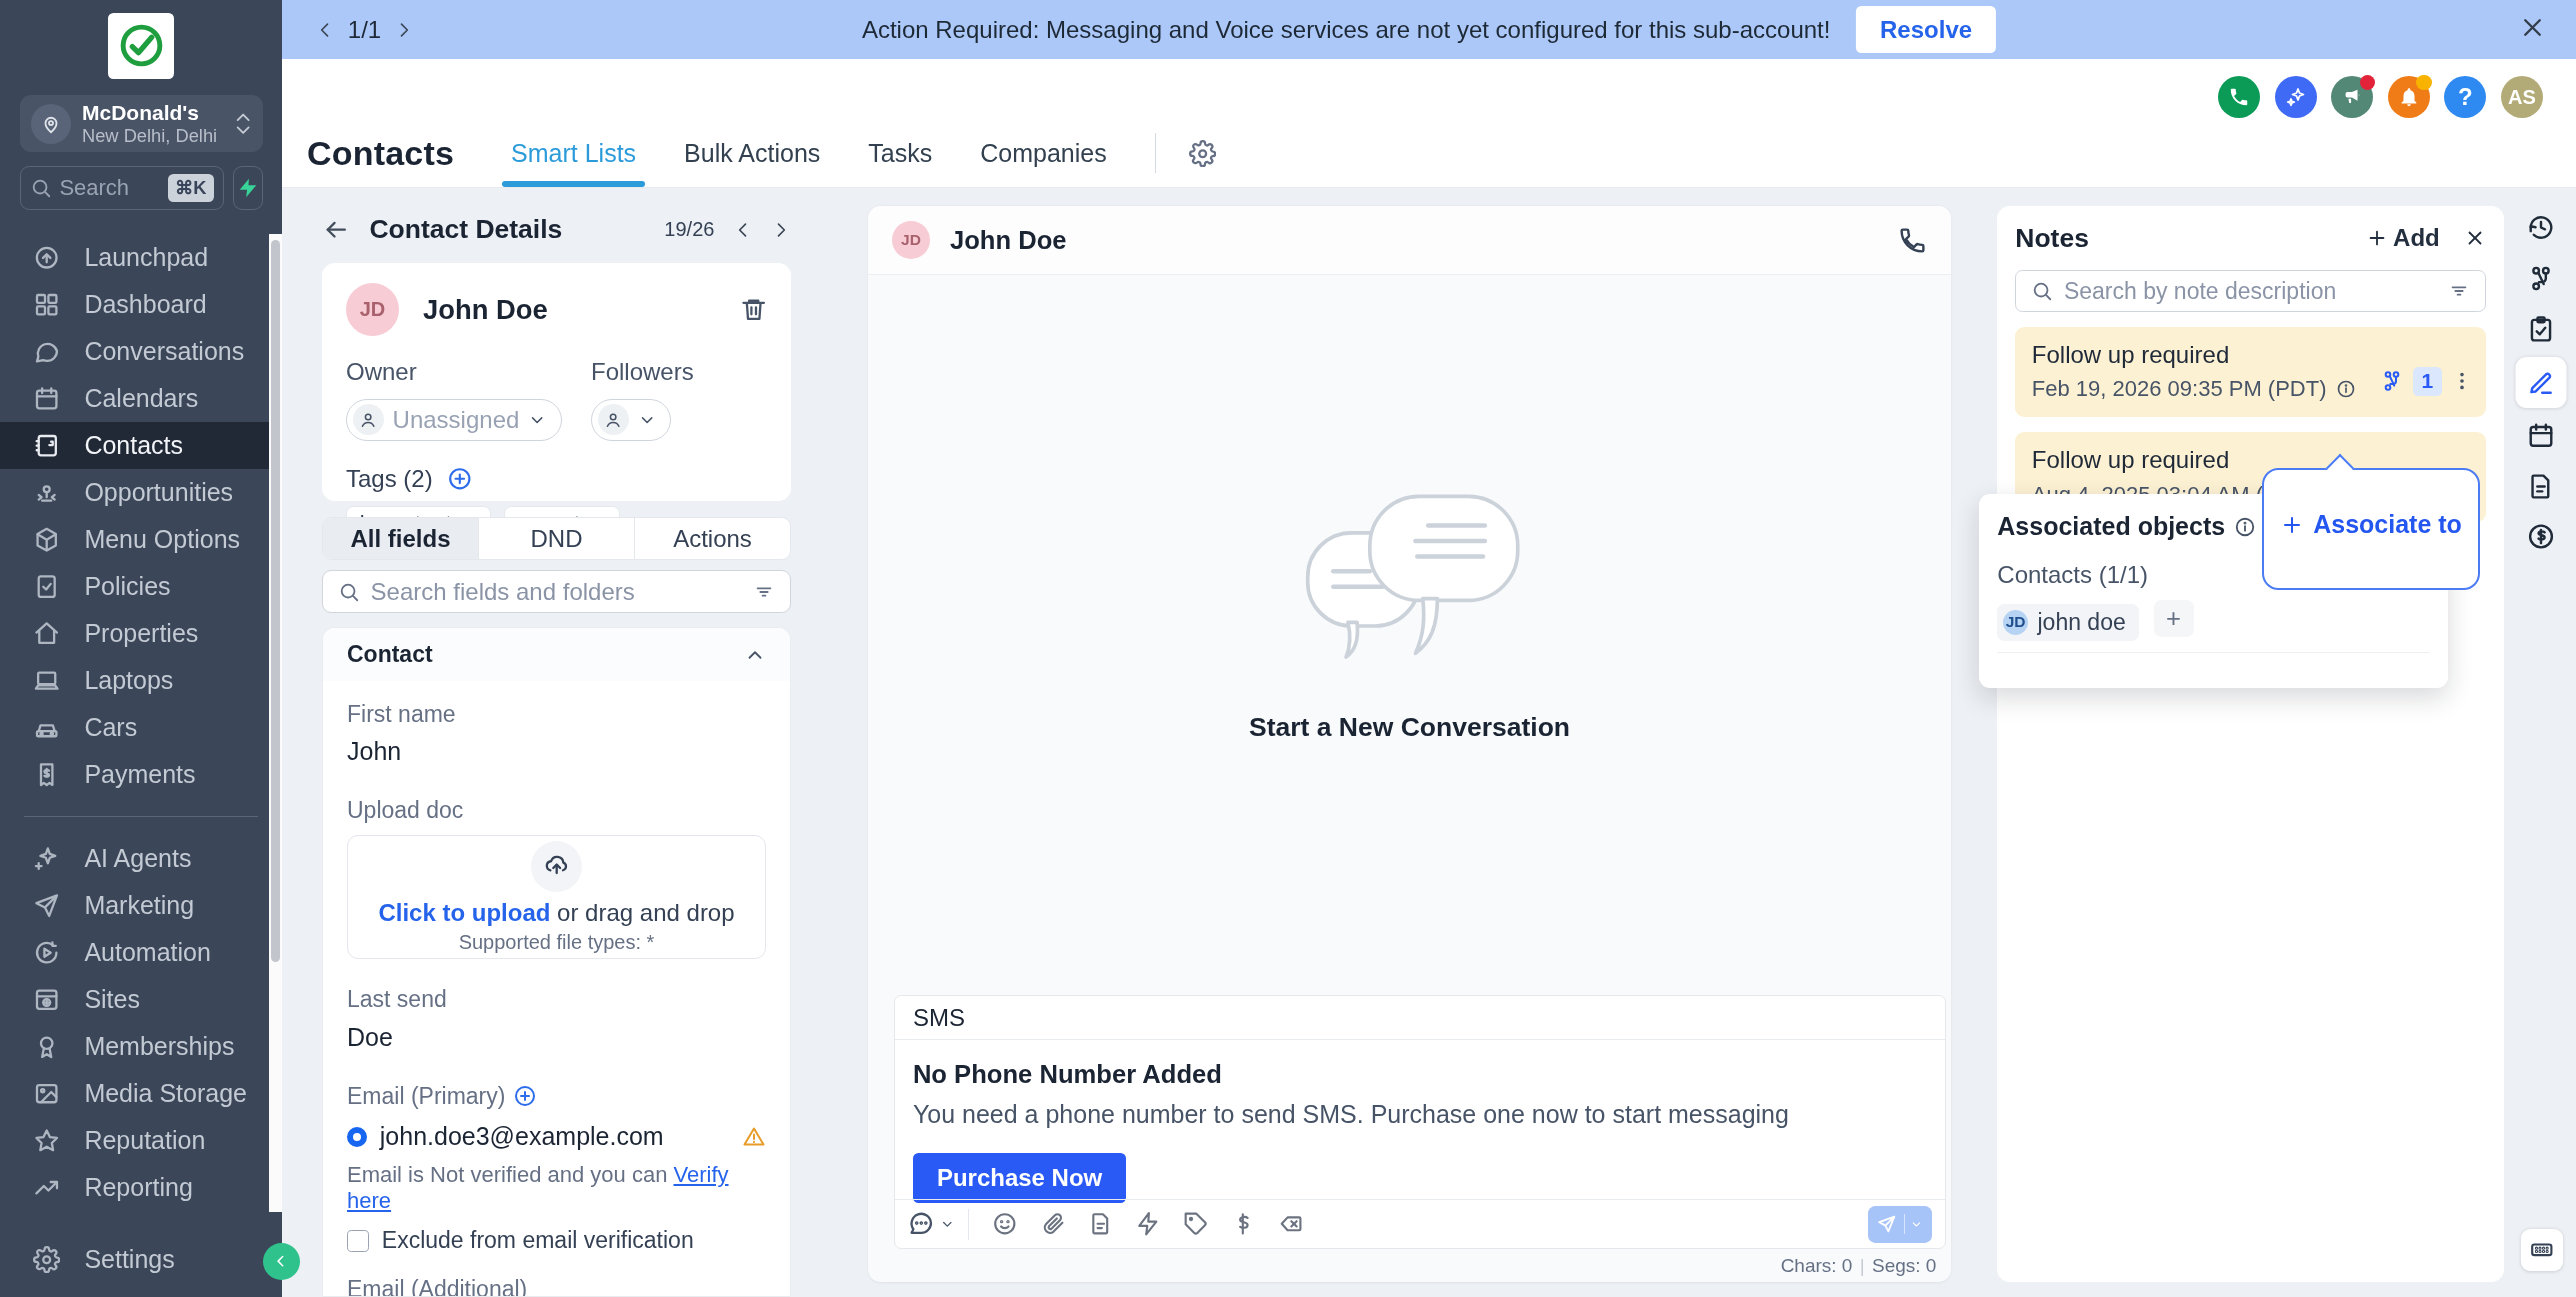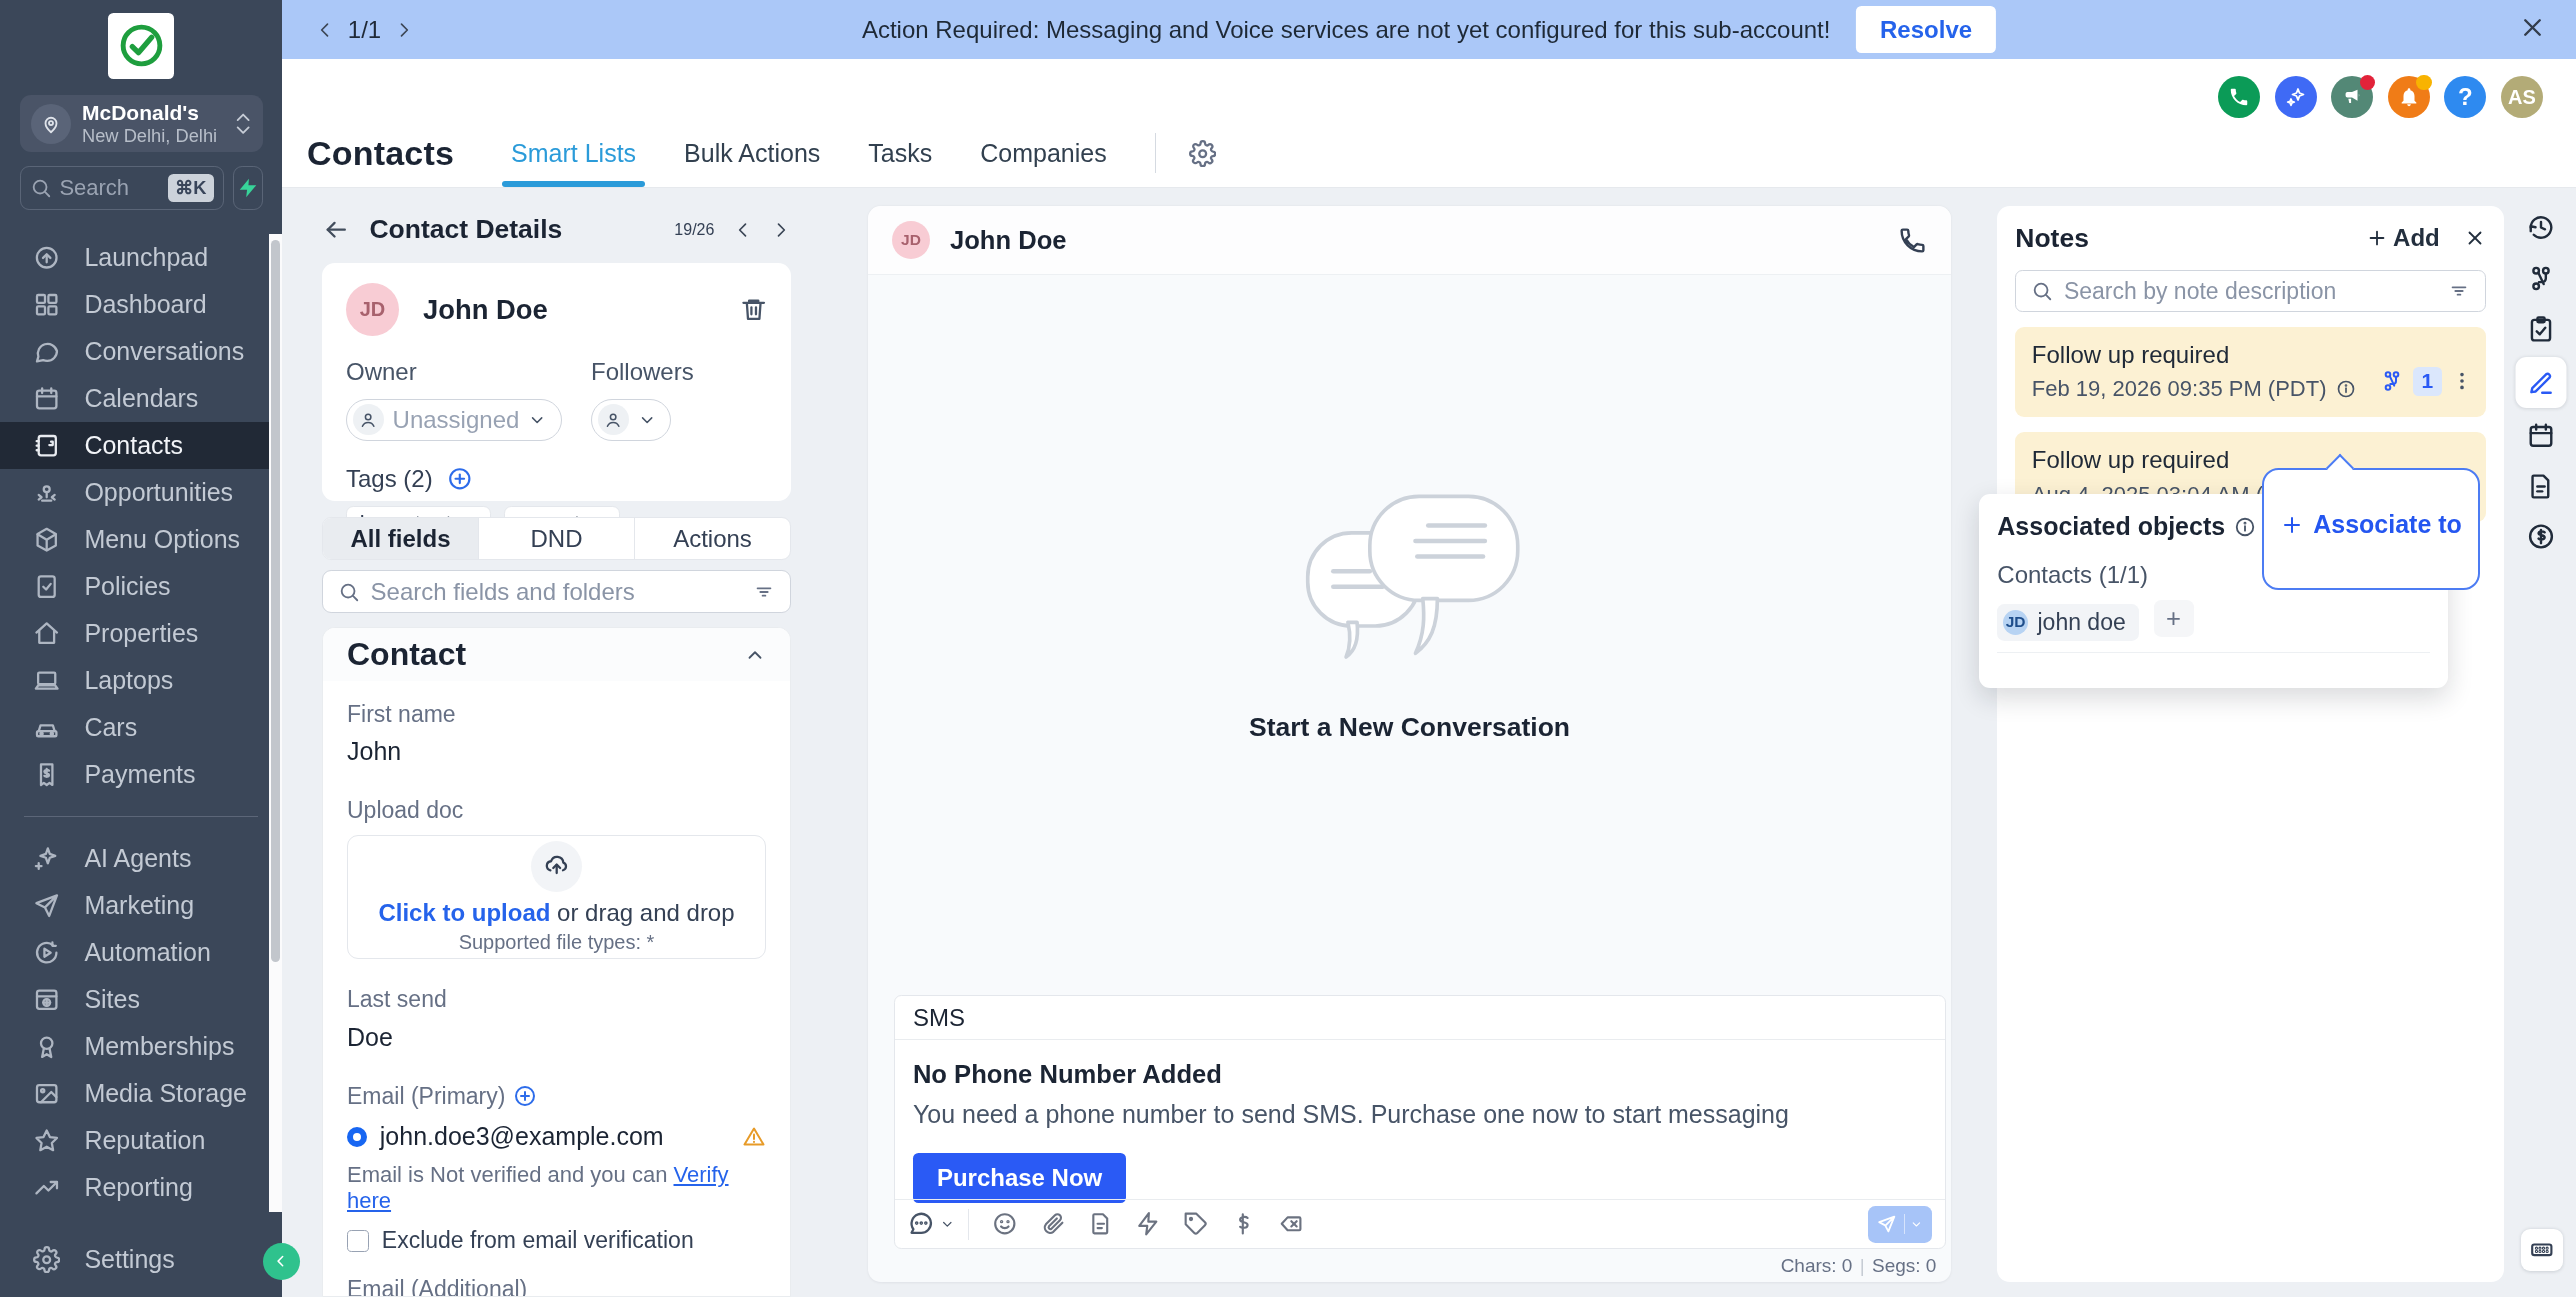--- a/index.html
+++ b/index.html
@@ -54,37 +54,37 @@
   .tab.active { color: #2b9bd9; }
   .tab.active::after { content: ""; position: absolute; left: -9.1px; right: -9.1px; bottom: -6.4px; height: 5.5px; border-radius: 3.7px; background: #2b9bd9; }
   .head-vdiv { width: 0.9px; height: 40px; background: #d5dae1; margin: 0 33px 0 48px; }
 
   
   .content-bg { position: absolute; left: 282px; top: 187px; width: 2294px; height: 1110px; background: #edf0f4; z-index: 1; }
 
   
   .cd-head { position: absolute; left: 322px; top: 214px; width: 469px; display: flex; align-items: center; z-index: 5; color: #1b2433; }
   .cd-title { font-size: 26.5px; font-weight: 700; margin-left: 20px; }
-  .cd-pager { margin-left: auto; font-size: 16px; color: #344054; display: flex; align-items: center; gap: 18.3px; }
+  .cd-pager { margin-left: auto; font-size: 20px; color: #344054; display: flex; align-items: center; gap: 18.3px; }
   .card { position: absolute; background: #fff; border-radius: 12.8px; z-index: 5; }
   .contact-card { left: 322px; top: 263px; width: 469px; height: 238px; padding: 20px 24px; }
   .avatar { border-radius: 50%; background: #f8ccd4; color: #a8616d; font-weight: 700; display: flex; align-items: center; justify-content: center; }
   .owner-pill { display: inline-flex; align-items: center; gap: 9.1px; border: 0.9px solid #d0d5dd; border-radius: 22px; height: 42px; padding: 0 14.6px 0 5.5px; cursor: pointer; }
   .pill-pc { width: 31px; height: 31px; border-radius: 50%; background: #eef1f4; color: #475467; display: flex; align-items: center; justify-content: center; }
   .tagchip { display: inline-flex; align-items: center; gap: 9.1px; border: 0.9px solid #e4e7ec; border-radius: 7.3px; height: 37px; padding: 0 12.8px; font-size: 22px; color: #344054; background: #fff; }
   .tagchip .x { color: #98a2b3; cursor: pointer; font-size: 20px; }
   .seg { position: absolute; left: 322px; top: 517px; width: 469px; height: 43px; display: flex; border: 0.9px solid #e4e7ec; border-radius: 9.1px; overflow: hidden; z-index: 5; background: #fff; }
   .seg > div { flex: 1; display: flex; align-items: center; justify-content: center; font-size: 24px; color: #344054; cursor: pointer; border-right: 0.9px solid #e4e7ec; }
   .seg > div:last-child { border-right: none; }
   .seg > div.on { background: #e9ecf0; font-weight: 700; color: #1b2433; }
   .search-box { position: absolute; display: flex; align-items: center; gap: 11px; background: #fff; border: 0.9px solid #d0d5dd; border-radius: 9.1px; padding: 0 14.6px; color: #667085; z-index: 5; }
   .search-box input { border: none; outline: none; flex: 1; font-size: 24px; color: #344054; font-family: inherit; background: transparent; }
   .search-box input::placeholder { color: #8a94a6; }
   .folder-card { left: 322px; top: 627px; width: 469px; height: 670px; border: 0.9px solid #e9ecef; border-radius: 12.8px 12.8px 0 0; overflow: hidden; }
-  .folder-head { height: 53px; display: flex; align-items: center; padding: 0 24px; background: #fbfcfd; font-size: 32px; font-weight: 700; color: #1b2433; }
+  .folder-head { height: 53px; display: flex; align-items: center; padding: 0 24px; background: #fbfcfd; font-size: 23px; font-weight: 700; color: #1b2433; }
   .fld { padding: 0 24px; }
   .flabel { font-size: 23px; color: #667085; }
   .fvalue { font-size: 25px; color: #1b2433; margin-top: 9.1px; }
   .upload-box { margin-top: 11px; border: 0.9px solid #e4e7ec; border-radius: 11px; height: 124px; display: flex; flex-direction: column; align-items: center; justify-content: center; gap: 3.7px; }
   .upcloud { width: 51px; height: 51px; border-radius: 50%; background: #f2f4f7; color: #344054; display: flex; align-items: center; justify-content: center; }
   .radio { width: 20px; height: 20px; border-radius: 50%; flex: none; }
   .radio.sel { border: 6.4px solid #1766f2; background: #fff; }
   .linkblue { color: #2563eb; text-decoration: underline; cursor: pointer; }
   .chk { width: 22px; height: 22px; border: 1.8px solid #98a2b3; border-radius: 4.6px; background: #fff; flex: none; cursor: pointer; }
 

